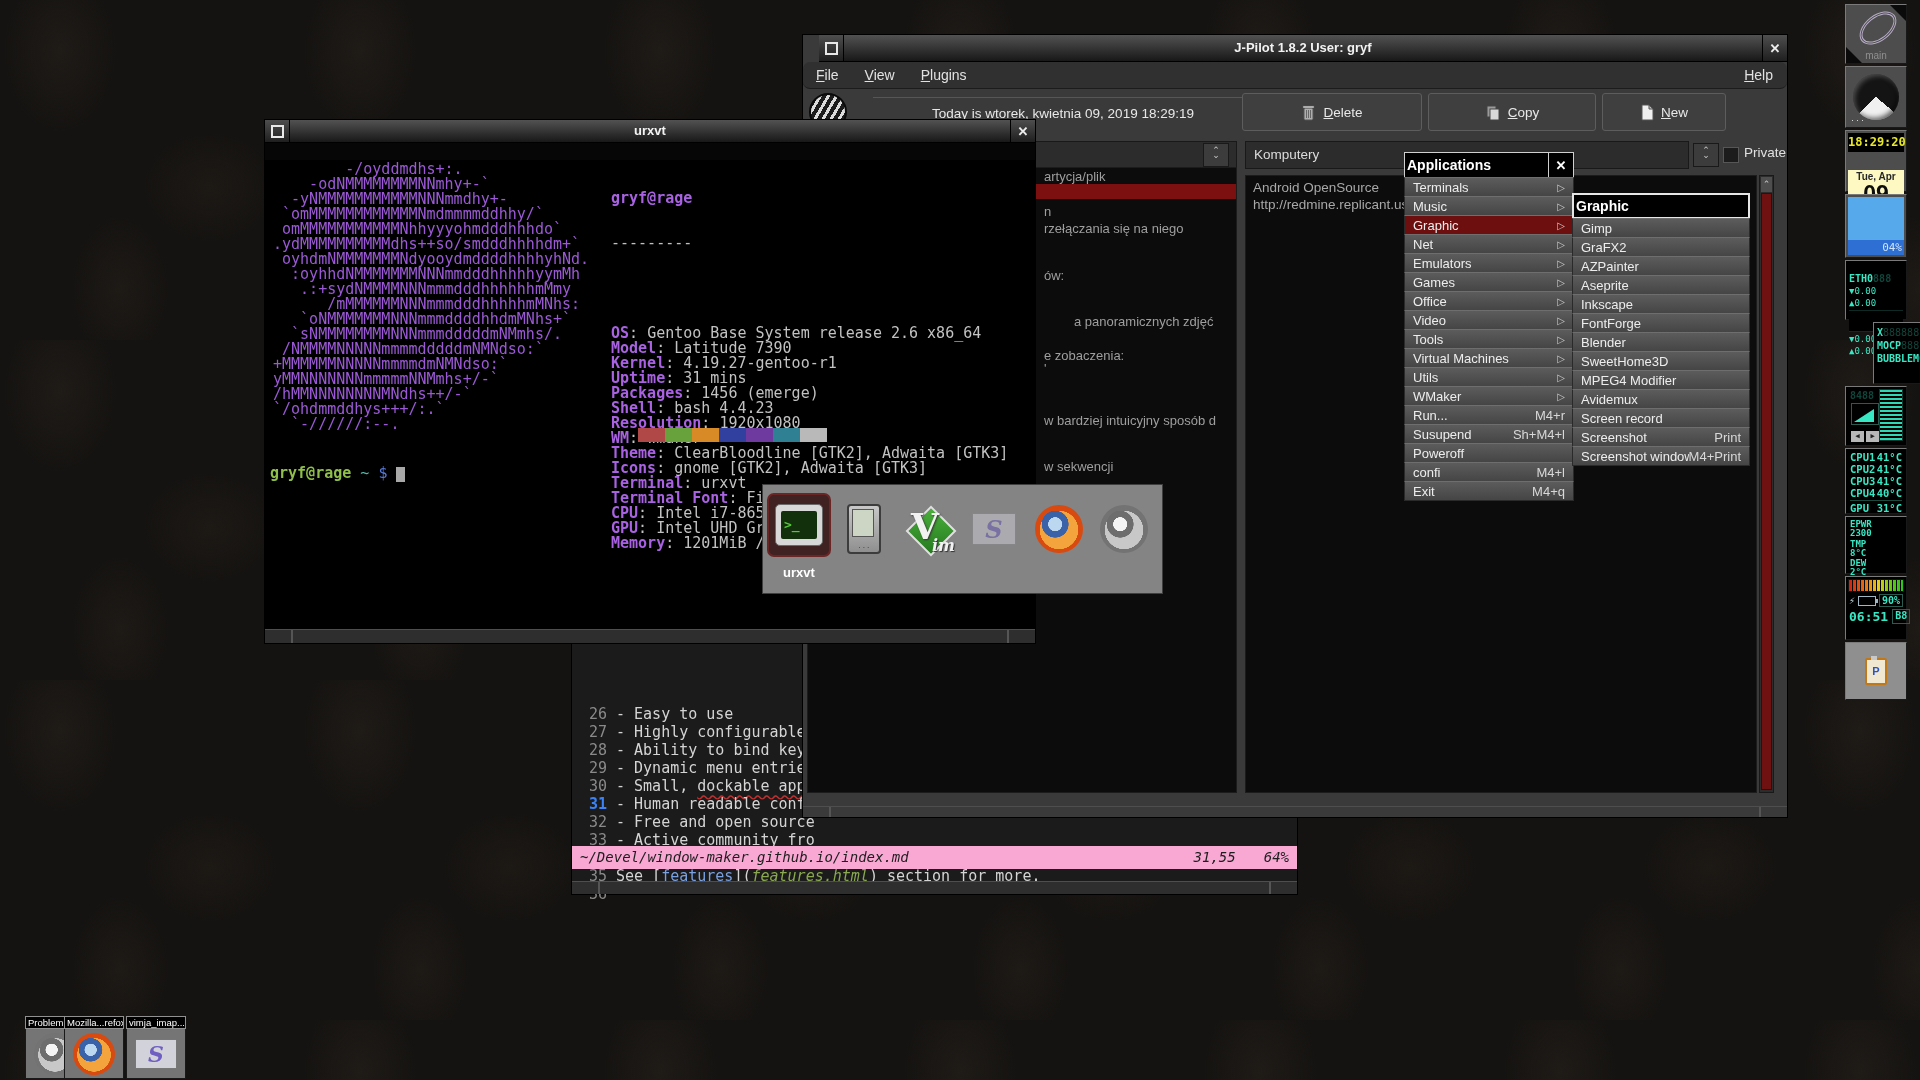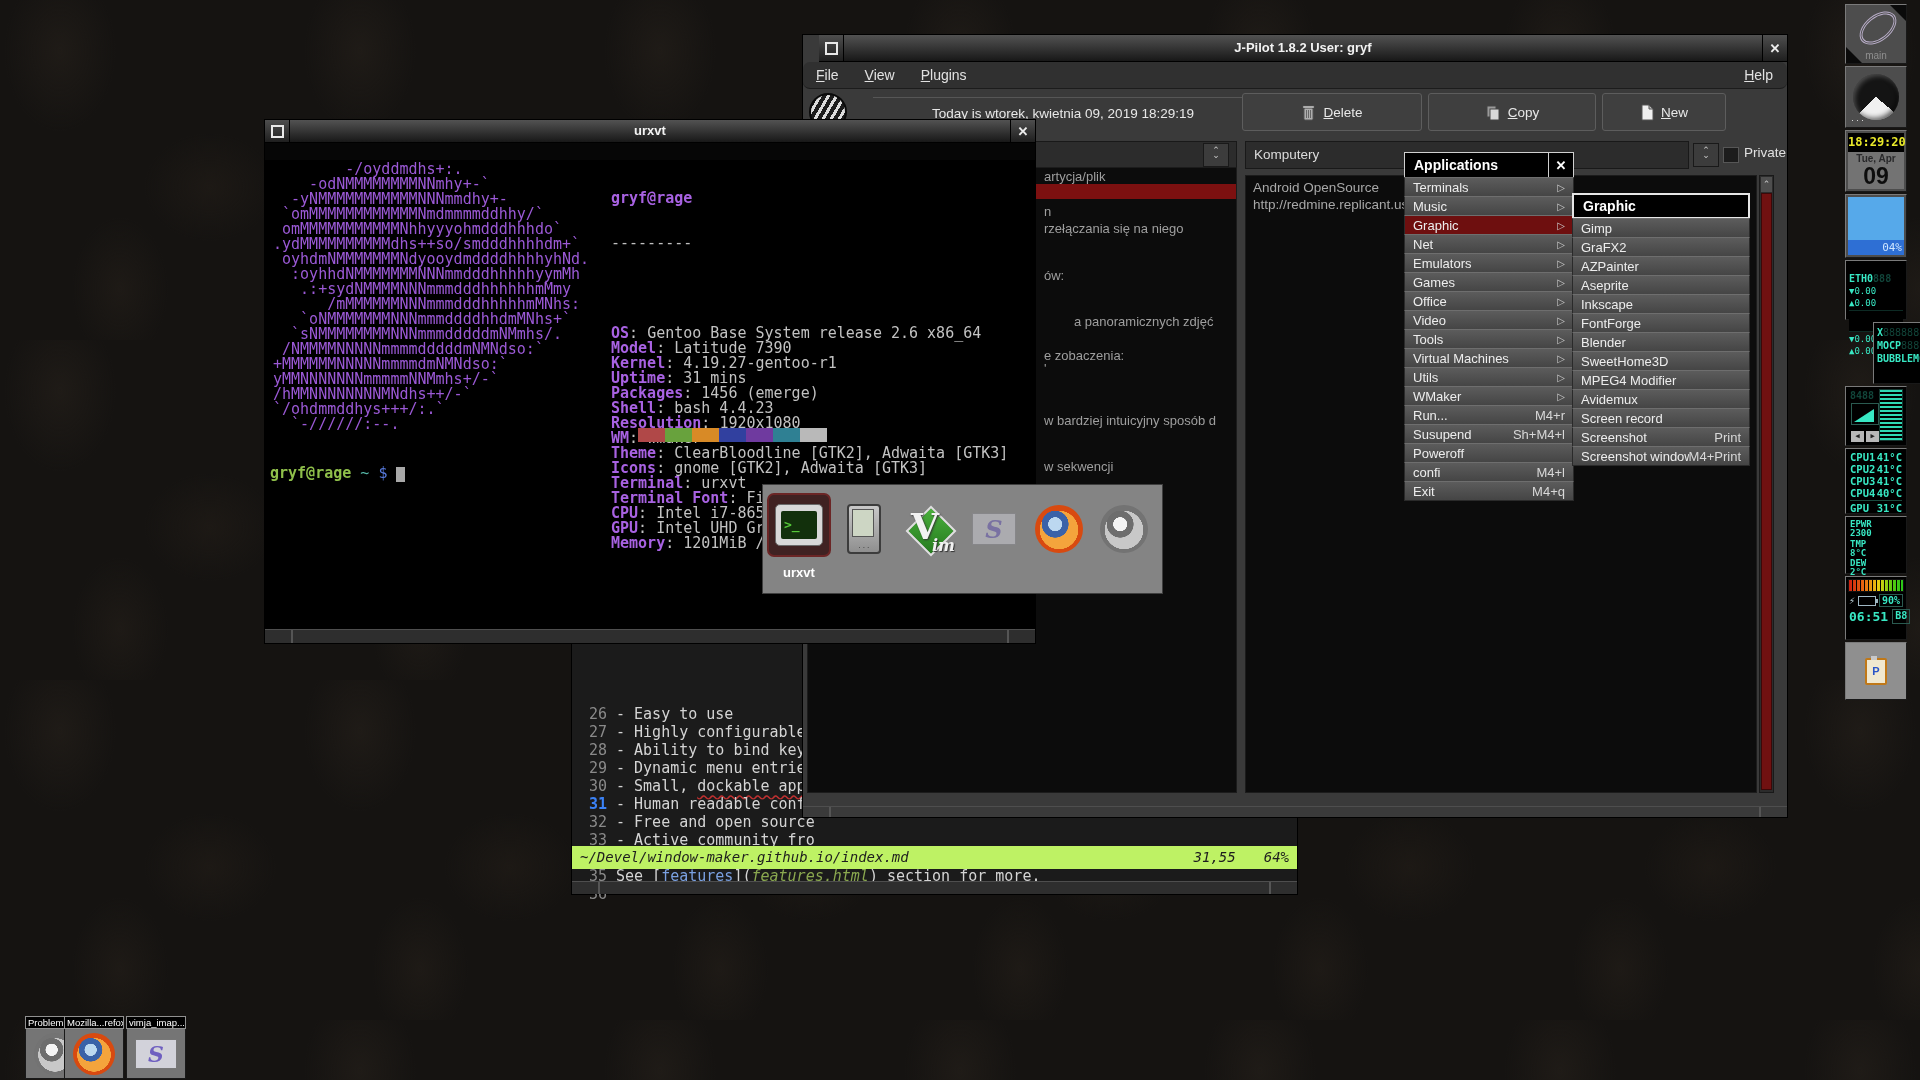--- a/index.html
+++ b/index.html
@@ -26,21 +26,21 @@
 
   
   #vimwin{left:571px;top:628px;width:727px;height:267px;background:#1b1b1b;z-index:10;}
   .ed-area{position:absolute;left:8px;top:22px;right:0;font-family:"DejaVu Sans Mono",monospace;font-size:15px;line-height:18px;color:#d4d4d4;white-space:pre;}
   .ed-line{height:18px;}
   .ed-num{display:inline-block;width:27px;text-align:right;margin-right:9px;color:#8a8a8a;}
   .ed-line.cur .ed-num{color:#3b82f6;font-weight:bold;}
   .seg-link{color:#7aa0e0;text-decoration:underline;}
   .seg-mdurl{color:#8aa84f;font-style:italic;}
   .seg-misspell{text-decoration:underline wavy #c03030;text-underline-offset:3px;}
-  .ed-status{position:absolute;left:0;right:0;top:217px;height:23px;background:#bef264;color:#1e1e1e;font-family:"DejaVu Sans Mono",monospace;font-style:italic;font-size:14px;line-height:23px;display:flex;padding:0 8px;box-sizing:border-box;}
+  .ed-status{position:absolute;left:0;right:0;top:217px;height:23px;background:#f9a8d4;color:#1e1e1e;font-family:"DejaVu Sans Mono",monospace;font-style:italic;font-size:14px;line-height:23px;display:flex;padding:0 8px;box-sizing:border-box;}
   .ed-status .f{flex:1;}
   .ed-status .p{margin-right:28px;}
   #vimwin .resizebar{height:12px;}
 
   
   #jpwin{left:802px;top:34px;width:986px;height:784px;background:#3a3a3a;z-index:20;}
   #jpwin .titlebar{height:26px;margin-left:16px;}
   #jpwin .titlebar .wm-title{line-height:25px;}
   .jp-menubar{height:26px;background:#303030;border-bottom:1px solid #1c1c1c;display:flex;align-items:center;color:#e2e2e2;font-size:14px;border-radius:7px;}
   .jp-menu-item{padding:0 13px;}
@@ -106,21 +106,21 @@
   .ic-syl{width:42px;height:30px;background:#d2d2da;border:1px solid #88888f;display:flex;align-items:center;justify-content:center;font-family:"DejaVu Serif",serif;font-style:italic;font-weight:bold;font-size:24px;color:#6f5fc0;}
   .dim{opacity:.5;}
   .ic-ff{width:48px;height:48px;border-radius:50%;background:
     radial-gradient(circle at 42% 40%, #bcd8f0 0 17%, #3a62a8 18% 33%, rgba(0,0,0,0) 34%),
     radial-gradient(circle at 50% 52%, #f4a43c 0 55%, #d84a10 56% 100%);}
   .gray{filter:grayscale(1) brightness(1.15);}
 
   
   .wmenu{position:absolute;z-index:50;}
   .wmenu-title{height:26px;background:#000;color:#fff;font-weight:bold;font-size:14px;display:flex;align-items:center;border:1px solid #d0d0d0;box-sizing:border-box;}
-  .wmenu-title .t{flex:1;padding-left:9px;}
+  .wmenu-title .t{flex:1;padding-left:2px;}
   .wmenu-close{width:24px;align-self:stretch;border-left:1px solid #d0d0d0;display:flex;align-items:center;justify-content:center;color:#fff;font-size:13px;font-weight:bold;}
   .wmenu-item{position:relative;height:20px;line-height:19px;background:linear-gradient(#5c5c5c,#454545);border:1px solid #2a2a2a;border-top-color:#6e6e6e;margin-top:-1px;color:#ededed;font-size:13px;padding:0 8px;box-sizing:border-box;display:flex;}
   .wmenu-item .lab{flex:1;white-space:nowrap;overflow:hidden;}
   .wmenu-item .sc{color:#d8d8d8;}
   .wmenu-item .arr{color:#c8c8c8;font-size:10px;}
   .wmenu-item.hl{background:#6e0f0f;}
   #menu-apps{left:1404px;top:152px;width:170px;}
   #menu-graphic{left:1572px;top:193px;width:178px;}
   #menu-graphic .wmenu-title{border:2px solid #e6e6e6;}
 
@@ -132,21 +132,21 @@
   #t-clip{top:0;height:60px;}
   .clip-tri-tr{position:absolute;right:0;top:0;width:16px;height:16px;background:#0a0a0a;clip-path:polygon(0 0,100% 0,100% 100%);}
   .clip-tri-bl{position:absolute;left:0;bottom:0;width:16px;height:16px;background:#0a0a0a;clip-path:polygon(0 0,0 100%,100% 100%);}
   .clip-pc{position:absolute;left:11px;top:10px;width:36px;height:20px;border:3px double #b9aec9;border-radius:50%;transform:rotate(-38deg);}
   .clip-label{position:absolute;left:0;right:0;bottom:2px;text-align:center;color:#8f8f8f;font-size:10px;}
   #t-circle{top:62px;height:62px;display:flex;align-items:center;justify-content:center;}
   .yy{width:46px;height:46px;border-radius:50%;background:conic-gradient(from 130deg,#f0f0f0 0 95deg,#141414 95deg 360deg);box-shadow:inset 2px 2px 5px rgba(255,255,255,.25), inset -2px -2px 5px rgba(0,0,0,.6);}
   .dots{position:absolute;left:5px;bottom:2px;color:#e8e8e8;font-size:9px;letter-spacing:2px;}
   #t-clock{top:126px;height:62px;padding:2px;}
   .clk-time{background:#000;color:#e8e82a;font-family:"DejaVu Sans Mono",monospace;font-weight:bold;font-size:12px;text-align:center;line-height:19px;height:19px;}
-  .clk-date{background:#737373;height:37px;text-align:center;margin-top:0;}
+  .clk-date{background:#fef9c3;height:37px;text-align:center;margin-top:18px;}
   .clk-dow{font-size:10px;font-weight:bold;color:#28282a;line-height:12px;padding-top:1px;}
   .clk-day{font-size:23px;font-weight:bold;color:#0d0d0d;line-height:22px;}
   #t-blue{top:190px;height:64px;padding:2px;}
   .mem-scr{position:relative;width:100%;height:100%;background:#56a9ea;}
   .mem-band{position:absolute;left:0;right:0;bottom:0;height:15px;background:#2e6fd4;}
   .mem-pct{position:absolute;right:2px;bottom:1px;color:#cfe6ff;font-size:11px;font-family:"DejaVu Sans Mono",monospace;}
   #t-eth{top:256px;height:60px;font-size:10px;line-height:12px;padding:12px 3px;}
   .eth-r1{font-weight:bold;}
   .eth-flow{font-size:9px;}
   .eth-graph{height:20px;background:#000;border-top:1px solid #0d2a24;border-bottom:1px solid #0d2a24;margin:1px 0;}

